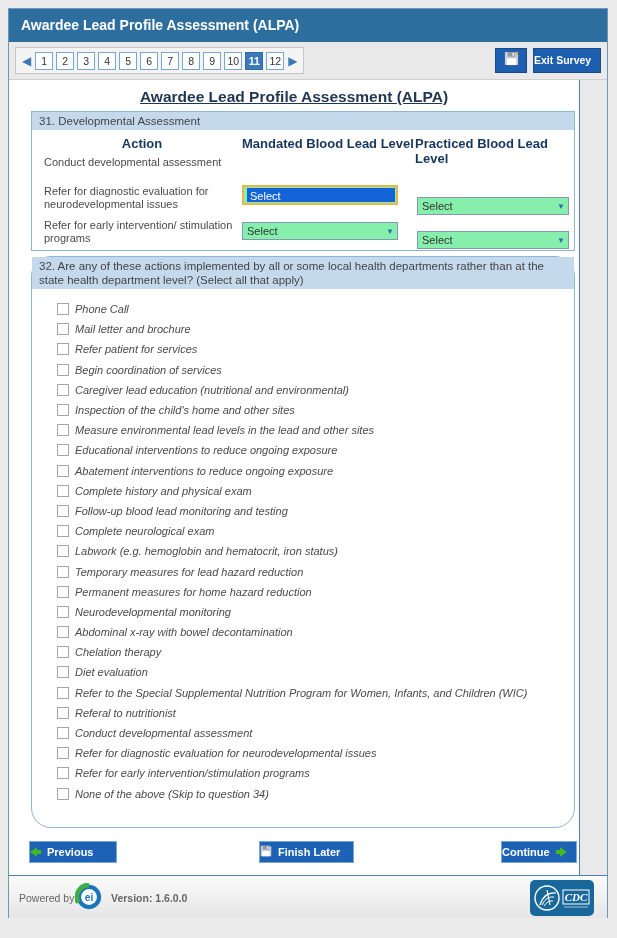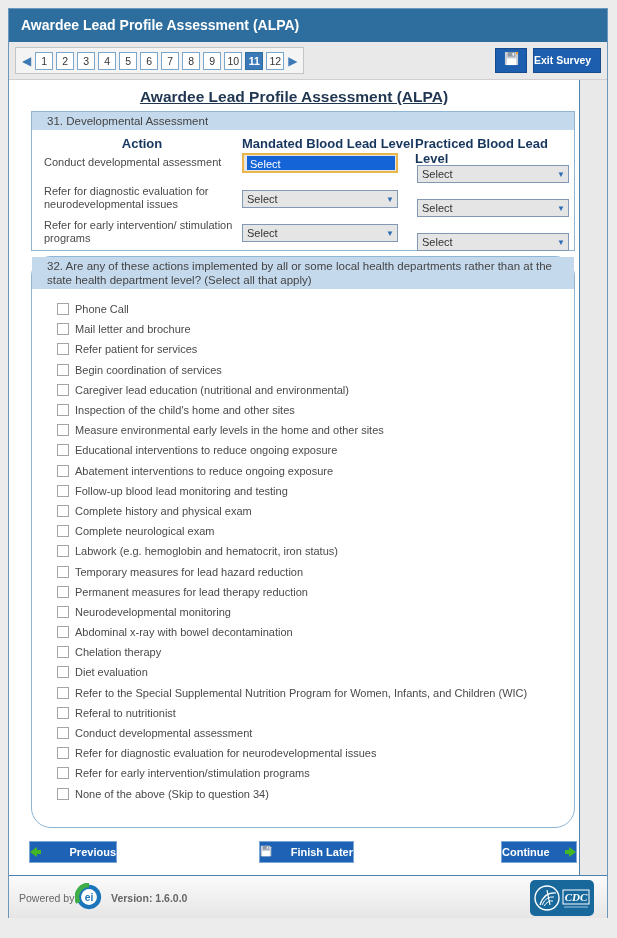--- a/index.html
+++ b/index.html
@@ -19,48 +19,48 @@
   .exitbtn { position:absolute; right:6px; top:6px; width:68px; height:25px; background:#1D5FAE; border:1px solid #164A8C; color:#fff; font-size:10.5px; font-weight:bold; text-align:left; line-height:23px; cursor:pointer; }
 
   
   .content-outer { position:relative; height:795px; background:#E9E9E9; }
   .content { position:absolute; left:0; top:0; width:571px; height:100%; background:#fff; border-right:1px solid #4E81AE; }
   .page-title { margin-top:8px; text-align:center; font-size:15.5px; font-weight:bold; text-decoration:underline; color:#1F3550; }
 
   .secbox { position:absolute; left:22px; width:544px; border:1px solid #8FB5D5; background:#fff; }
   .sec31 { top:31px; height:140px; }
   .sec32 { top:176px; height:572px;border-radius:20px; }
-  .sec-head { background:#C5D9ED; color:#444; font-size:11.5px; padding:2px 15px; line-height:14px; }
+  .sec-head { background:#C5D9ED; color:#444; font-size:11.5px; padding:2px 7px; line-height:14px; }
 
   .colhead { position:absolute; top:24px; font-size:13px; font-weight:bold; color:#17365D; }
   .ch1 { left:20px; width:180px; text-align:center; }
   .ch2 { left:210px; }
   .ch3 { left:383px; }
   .rowlabel { position:absolute; left:12px; width:192px; font-size:11px; color:#4A4A4A; line-height:13px; }
   .l1 { top:44px; } .l2 { top:73px; } .l3 { top:107px; }
 
-  .sel { position:absolute; height:18px; border:1px solid #8298B5; background:#e5e5e5; font-size:11px; color:#333; cursor:pointer; }
+  .sel { position:absolute; height:18px; border:1px solid #8298B5; background:#86efac; font-size:11px; color:#333; cursor:pointer;margin-top:32px; }
   .sel-text { position:absolute; left:4px; top:2px; }
   .sel-arrow { position:absolute; right:3px; top:4px; font-size:8px; color:#2E6DB4; }
   .sel.focused { border:2px solid #E9B64B; height:20px; }
   .sel-hl { position:absolute; left:3px; top:1px; right:1px; bottom:1px; background:#1464D8; color:#fff; padding:2px 0 0 3px; font-size:11px; }
   .r1m { top:41px; left:210px; width:156px; }
   .r1p { top:53px; left:385px; width:152px; }
   .r2m { top:78px; left:210px; width:156px; }
   .r2p { top:87px; left:385px; width:152px; }
   .r3m { top:112px; left:210px; width:156px; }
   .r3p { top:121px; left:385px; width:152px; }
 
   .checklist { position:absolute; left:0; top:42px; width:100%; }
-  .checkrow { height:20.2px; display:flex; align-items:center; padding-left:25px; cursor:pointer; }
+  .checkrow { height:20.2px; display:flex; align-items:center; padding-left:25px; cursor:pointer;font-style:italic; }
   .cb { width:12px; height:12px; border:1px solid #A5A5A5; background:#fff; flex:0 0 auto; }
   .cb-label { margin-left:6px; font-size:11px; color:#4A4A4A; white-space:nowrap; }
 
   
-  .navbtn { position:absolute; height:22px; background:#1D62B4; border:1px solid #7BA7D7; color:#fff; font-size:11px; font-weight:bold; display:flex; align-items:center; justify-content:space-between; gap:6px; cursor:pointer; }
+  .navbtn { position:absolute; height:22px; background:#1D62B4; border:1px solid #7BA7D7; color:#fff; font-size:11px; font-weight:bold; display:flex; align-items:center; justify-content:flex-start; gap:6px; cursor:pointer; }
   .btn-prev { left:20px; top:761px; width:88px; }
   .btn-finish { left:250px; top:761px; width:95px; }
   .btn-cont { left:492px; top:761px; width:76px; }
   .garrow { display:flex; align-items:center; }
   .garrow .tri-l { width:0; height:0; border-top:5px solid transparent; border-bottom:5px solid transparent; border-right:7px solid #44B824; }
   .garrow .tri-r { width:0; height:0; border-top:5px solid transparent; border-bottom:5px solid transparent; border-left:7px solid #44B824; }
   .garrow .tail { width:4px; height:4px; background:#44B824; }
 
   
   .footer { position:relative; height:43px; border-top:1px solid #4E81AE; background:linear-gradient(#FBFBFB,#E6E6E6); }
@@ -170,53 +170,53 @@
             <div class="checkrow">
               <span class="cb"></span>
               <span class="cb-label">Caregiver lead education (nutritional and environmental)</span>
             </div>
             <div class="checkrow">
               <span class="cb"></span>
               <span class="cb-label">Inspection of the child's home and other sites</span>
             </div>
             <div class="checkrow">
               <span class="cb"></span>
-              <span class="cb-label">Measure environmental early levels in the home and other sites</span>
+              <span class="cb-label">Measure environmental lead levels in the lead and other sites</span>
             </div>
             <div class="checkrow">
               <span class="cb"></span>
               <span class="cb-label">Educational interventions to reduce ongoing exposure</span>
             </div>
             <div class="checkrow">
               <span class="cb"></span>
               <span class="cb-label">Abatement interventions to reduce ongoing exposure</span>
             </div>
             <div class="checkrow">
               <span class="cb"></span>
+              <span class="cb-label">Complete history and physical exam</span>
+            </div>
+            <div class="checkrow">
+              <span class="cb"></span>
               <span class="cb-label">Follow-up blood lead monitoring and testing</span>
             </div>
             <div class="checkrow">
               <span class="cb"></span>
-              <span class="cb-label">Complete history and physical exam</span>
-            </div>
-            <div class="checkrow">
-              <span class="cb"></span>
               <span class="cb-label">Complete neurological exam</span>
             </div>
             <div class="checkrow">
               <span class="cb"></span>
               <span class="cb-label">Labwork (e.g. hemoglobin and hematocrit, iron status)</span>
             </div>
             <div class="checkrow">
               <span class="cb"></span>
               <span class="cb-label">Temporary measures for lead hazard reduction</span>
             </div>
             <div class="checkrow">
               <span class="cb"></span>
-              <span class="cb-label">Permanent measures for lead therapy reduction</span>
+              <span class="cb-label">Permanent measures for home hazard reduction</span>
             </div>
             <div class="checkrow">
               <span class="cb"></span>
               <span class="cb-label">Neurodevelopmental monitoring</span>
             </div>
             <div class="checkrow">
               <span class="cb"></span>
               <span class="cb-label">Abdominal x-ray with bowel decontamination</span>
             </div>
             <div class="checkrow">

